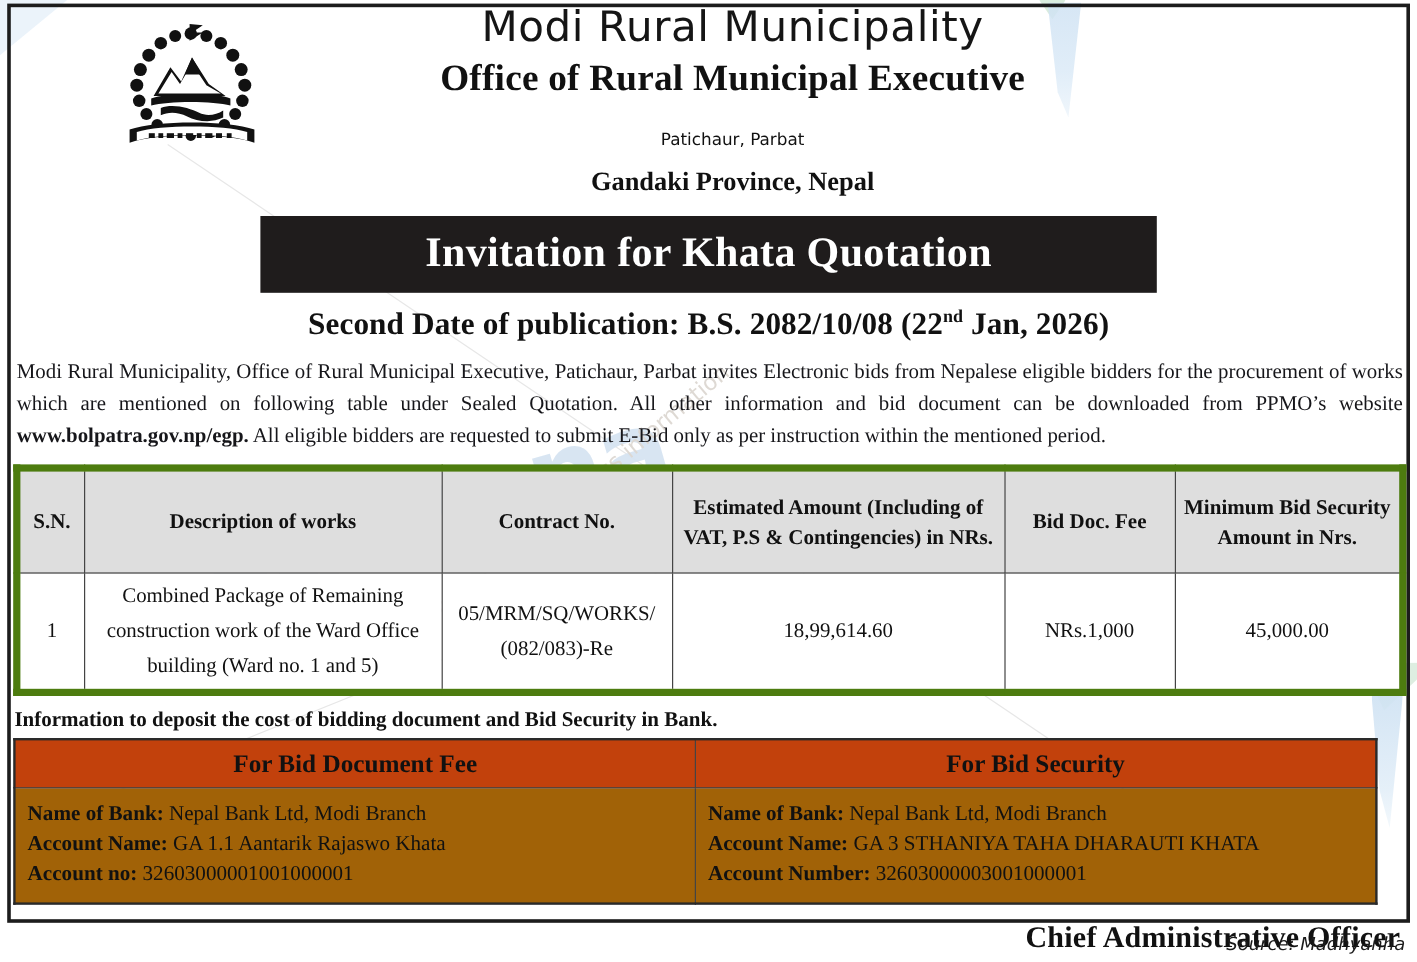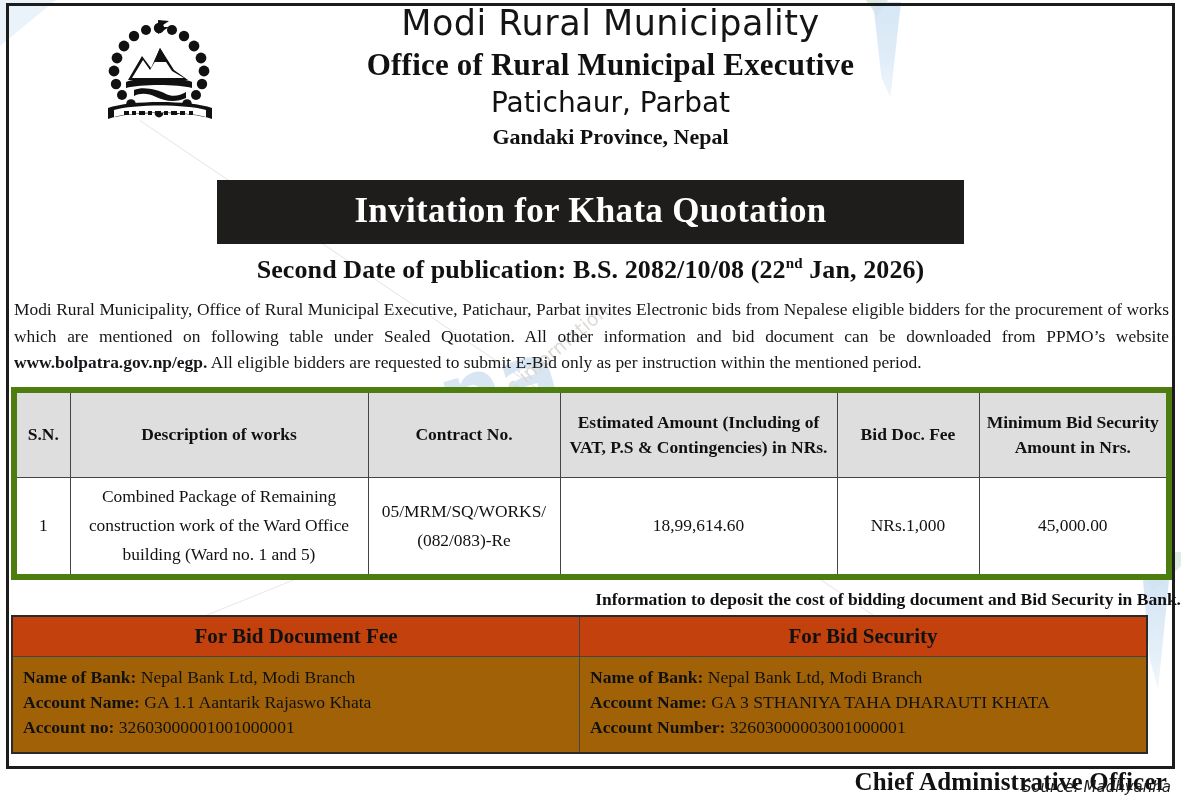--- a/index.html
+++ b/index.html
@@ -134,23 +134,23 @@
   .org-office {
     font-family: "Liberation Serif", serif;
     font-weight: bold;
     font-size: 31px;
     line-height: 40px;
     letter-spacing: .2px;
     margin-top: 1px;
   }
   .org-place {
     font-family: "DejaVu Sans", sans-serif;
-    font-size: 28px;
+    font-size: 14px;
     line-height: 32px;
-    margin-top: 2px;
+    margin-top: 16px;
   }
   .org-province {
     font-family: "Liberation Serif", serif;
     font-weight: bold;
     font-size: 22px;
     line-height: 30px;
     margin-top: 3px;
   }
 
   
@@ -227,21 +227,20 @@
   .c-est   { width: 277px; }
   .c-fee   { width: 142px; }
   .c-sec   { width: 190px; }
 
   .deposit-note {
     margin: 9px 0 0 12px;
     font-family: "Liberation Serif", serif;
     font-weight: bold;
     font-size: 17.5px;
     line-height: 20px;
-    text-align: right;
   }
 
   .tbl-bank {
     margin: 6px 0 0 11px;
     width: 1137px;
     border: 2px solid #2a2a2a;
   }
   .tbl-bank th, .tbl-bank td {
     border: 1px solid #444;
     font-family: "Liberation Serif", serif;

